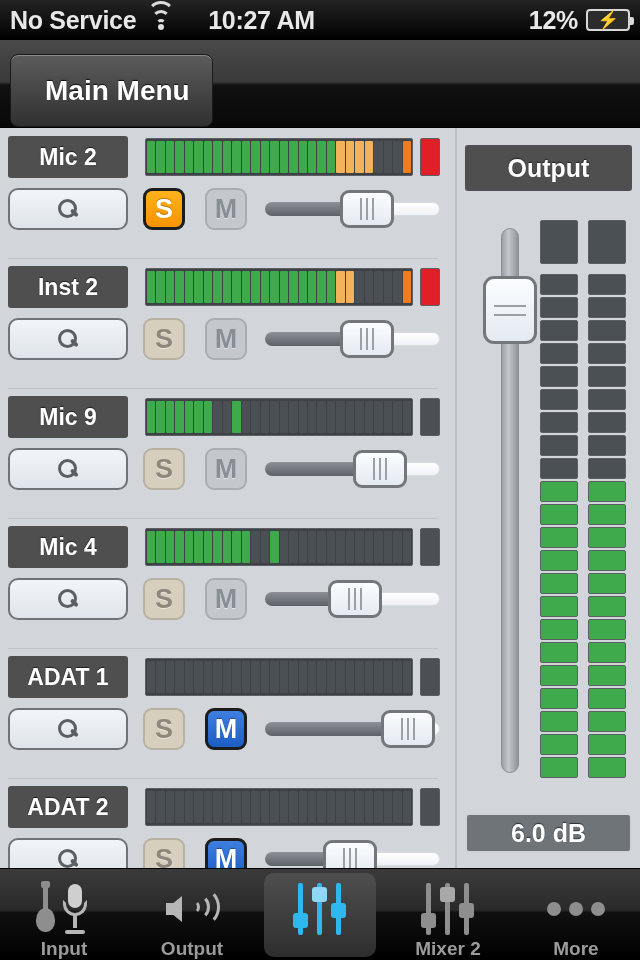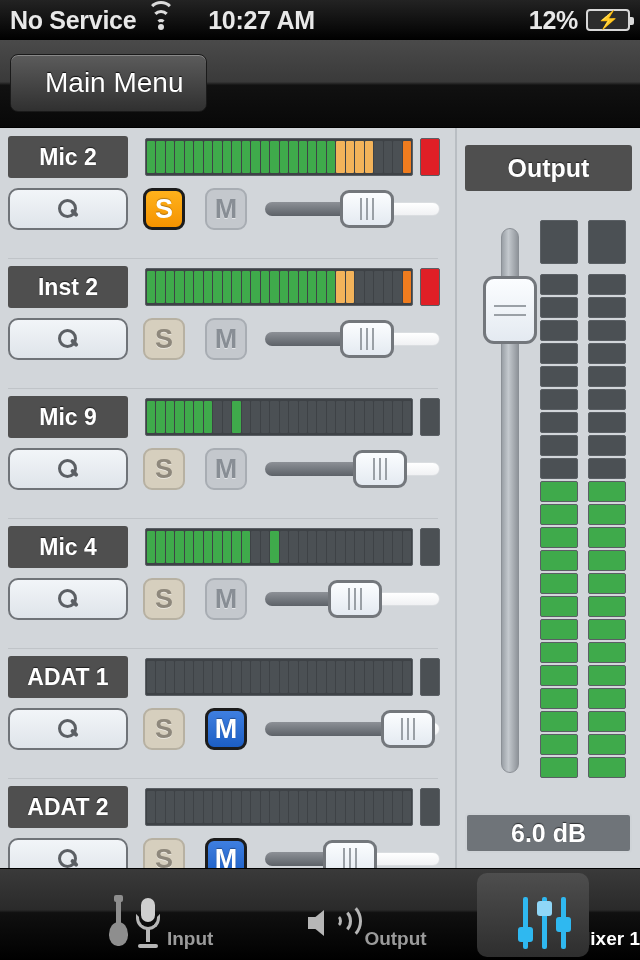--- a/index.html
+++ b/index.html
@@ -40,23 +40,23 @@
   .bolt { position: absolute; left: 50%; top: 50%; transform: translate(-50%,-50%);
           color: #eee; font-size: 18px; line-height: 1; }
 
   
   .navbar {
     position: absolute; top: 40px; left: 0; width: 640px; height: 88px;
     background: linear-gradient(#4a4a4a 0%, #3a3a3a 48%, #111 52%, #080808 100%);
     border-bottom: 1px solid #000;
   }
   .backbtn {
-    position: absolute; left: 10px; top: 14px; height: 58px;
+    position: absolute; left: 10px; top: 14px; height: 73px;
     padding: 0 22px 0 34px; display: flex; align-items: center;
-    color: #fff; font-size: 28px; font-weight: normal;
+    color: #fff; font-size: 28px; font-weight: bold;
     background: linear-gradient(#5c5c5c, #303030);
     border: 1px solid #1a1a1a; border-radius: 8px;
     box-shadow: inset 0 1px 0 rgba(255,255,255,.28);
     text-shadow: 0 -1px 1px rgba(0,0,0,.8);
   }
   .backbtn::before {
     content: ""; position: absolute; left: -17px; top: 9px;
     width: 38px; height: 38px; transform: rotate(45deg);
     background: linear-gradient(135deg, #5a5a5a, #3b3b3b);
     border-left: 1px solid #1a1a1a; border-bottom: 1px solid #1a1a1a;
@@ -195,22 +195,22 @@
     text-shadow: 0 -1px 1px rgba(0,0,0,.6);
   }
 
   
   .tabbar {
     position: absolute; bottom: 0; left: 0; width: 640px; height: 92px;
     background: linear-gradient(#3a3a3a 0%, #2a2a2a 45%, #101010 48%, #000 100%);
     border-top: 1px solid #000;
     display: flex;
   }
-  .tab { flex: 1 1 0; position: relative; display: flex; 
-         align-items: flex-end; justify-content: flex-end; padding-bottom: 10px; }
+  .tab { flex: 1 1 0; position: relative; display: flex; flex-direction: column;
+         align-items: center; justify-content: flex-end; padding-bottom: 0; }
   .tab .lbl { color: #9b9b9b; font-size: 19px; font-weight: bold; margin-top: 2px; }
   .tab.sel .lbl { color: #fff; }
   .tab .hl { position: absolute; left: 50%; transform: translateX(-50%);
              top: 4px; width: 112px; height: 84px; border-radius: 10px; }
   .tab.sel .hl { background: linear-gradient(#4e4e4e,#2e2e2e); }
   .ticon { position: relative; width: 60px; height: 54px; z-index: 1; }
 
   
   .guitar { position: absolute; left: 2px; bottom: 4px; width: 19px; height: 24px;
             border-radius: 50% 50% 45% 45%; background: #8e8e8e; }
@@ -658,14 +658,39 @@
             <span class="ln" style="left:2px;background:#2fb8f0"></span>
             <span class="ln" style="left:21px;background:#2fb8f0"></span>
             <span class="ln" style="left:40px;background:#2fb8f0"></span>
             <span class="cap2" style="left:-3px;top:30px;background:#2fb8f0"></span>
             <span class="cap2" style="left:16px;top:4px;background:#8fd6f7"></span>
             <span class="cap2" style="left:35px;top:20px;background:#2fb8f0"></span>
           </span>
         </span>
         <span class="lbl">Mixer 1</span>
       </div>
+      <div class="tab">
+        <span class="hl"></span>
+        <span class="ticon">
+          <span class="sliders">
+            <span class="ln" style="left:2px;background:#8e8e8e"></span>
+            <span class="ln" style="left:21px;background:#8e8e8e"></span>
+            <span class="ln" style="left:40px;background:#8e8e8e"></span>
+            <span class="cap2" style="left:-3px;top:30px;background:#8e8e8e"></span>
+            <span class="cap2" style="left:16px;top:4px;background:#a8a8a8"></span>
+            <span class="cap2" style="left:35px;top:20px;background:#8e8e8e"></span>
+          </span>
+        </span>
+        <span class="lbl">Mixer 2</span>
+      </div>
+      <div class="tab">
+        <span class="hl"></span>
+        <span class="ticon">
+          <span class="dots">
+            <i></i>
+            <i></i>
+            <i></i>
+          </span>
+        </span>
+        <span class="lbl">More</span>
+      </div>
     </div>
 </div>
 
 </body></html>

